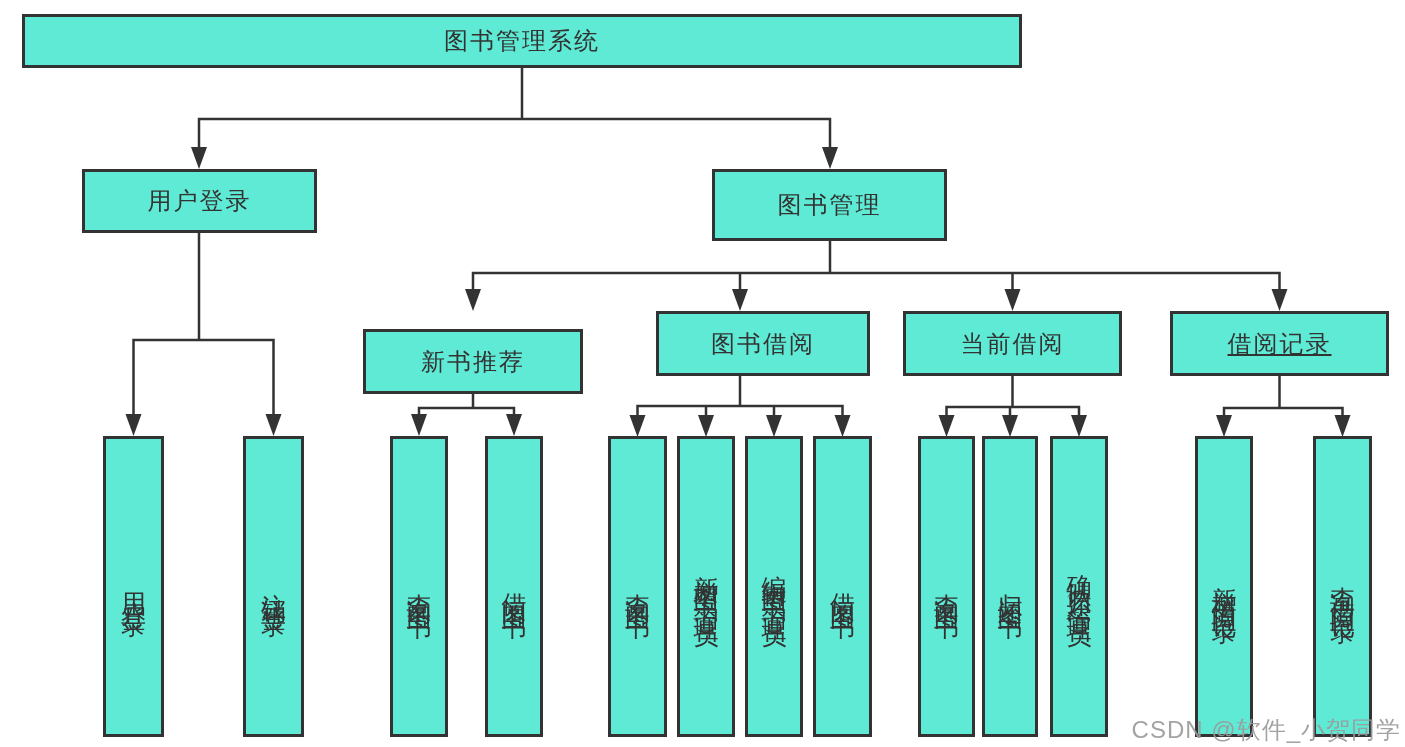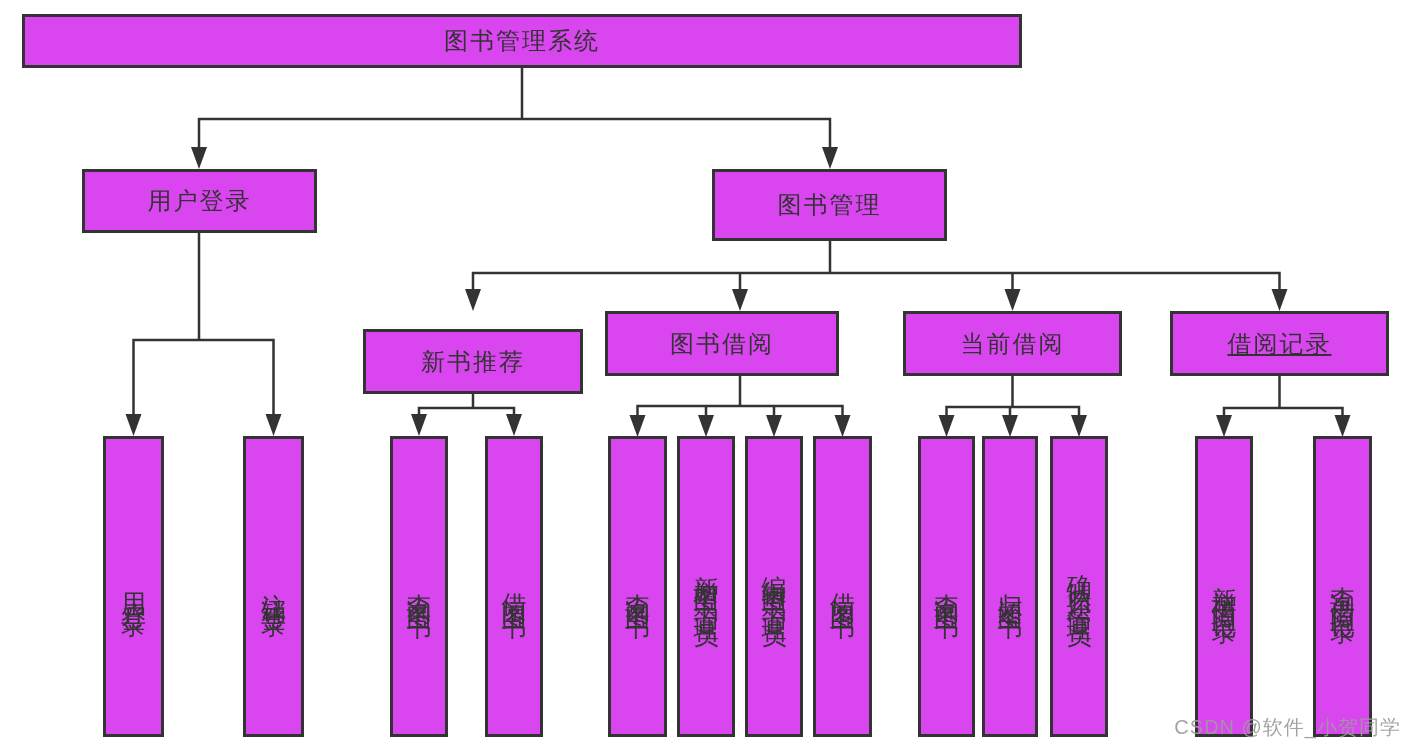--- a/index.html
+++ b/index.html
@@ -14,21 +14,21 @@
   #connectors {
     position: absolute;
     left: 0; top: 0;
     width: 1405px; height: 747px;
     z-index: 1;
   }
   .box {
     position: absolute;
     box-sizing: border-box;
     border: 3px solid #333333;
-    background: #d946ef;
+    background: #5eead4;
     color: #333333;
     display: flex;
     align-items: center;
     justify-content: center;
     z-index: 2;
   }
   .box-h {
     font-size: 24px;
     letter-spacing: 2px;
     white-space: nowrap;
@@ -36,21 +36,21 @@
   .box-v {
     writing-mode: vertical-rl;
     font-size: 25px;
     letter-spacing: 7px;
     line-height: 1;
   }
   #watermark {
     position: absolute;
     right: 4px;
     top: 714px;
-    font-size: 20px;
+    font-size: 24px;
     color: rgba(155, 155, 155, 0.92);
     letter-spacing: 1px;
     white-space: nowrap;
     z-index: 6;
   }
 </style>
 </head>
 <body>
 
 <div id="canvas">
@@ -112,21 +112,21 @@
       <polygon points="1334.5,415 1350.5,415 1342.5,437"></polygon>
     </g>
   </svg>
 
   <div class="box box-h" style="left:22px; top:14px; width:1000px; height:54px;">图书管理系统</div>
 
   <div class="box box-h" style="left:82px; top:169px; width:235px; height:64px;">用户登录</div>
   <div class="box box-h" style="left:712px; top:169px; width:235px; height:72px;">图书管理</div>
 
   <div class="box box-h" style="left:363px; top:311px; width:220px; height:65px;margin-top:18px;">新书推荐</div>
-  <div class="box box-h" style="left:605px; top:311px; width:234px; height:65px;">图书借阅</div>
+  <div class="box box-h" style="left:656px; top:311px; width:214px; height:65px;">图书借阅</div>
   <div class="box box-h" style="left:903px; top:311px; width:219px; height:65px;">当前借阅</div>
   <div class="box box-h" style="left:1170px; top:311px; width:219px; height:65px;text-decoration:underline;">借阅记录</div>
 
   <div class="box box-v" style="left:103px; top:436px; width:61px; height:301px;">用户登录</div>
   <div class="box box-v" style="left:243px; top:436px; width:61px; height:301px;">注销登录</div>
 
   <div class="box box-v" style="left:390px; top:436px; width:58px; height:301px;">查询图书</div>
   <div class="box box-v" style="left:485px; top:436px; width:58px; height:301px;">借阅图书</div>
 
   <div class="box box-v" style="left:608px; top:436px; width:59px; height:301px;">查询图书</div>

